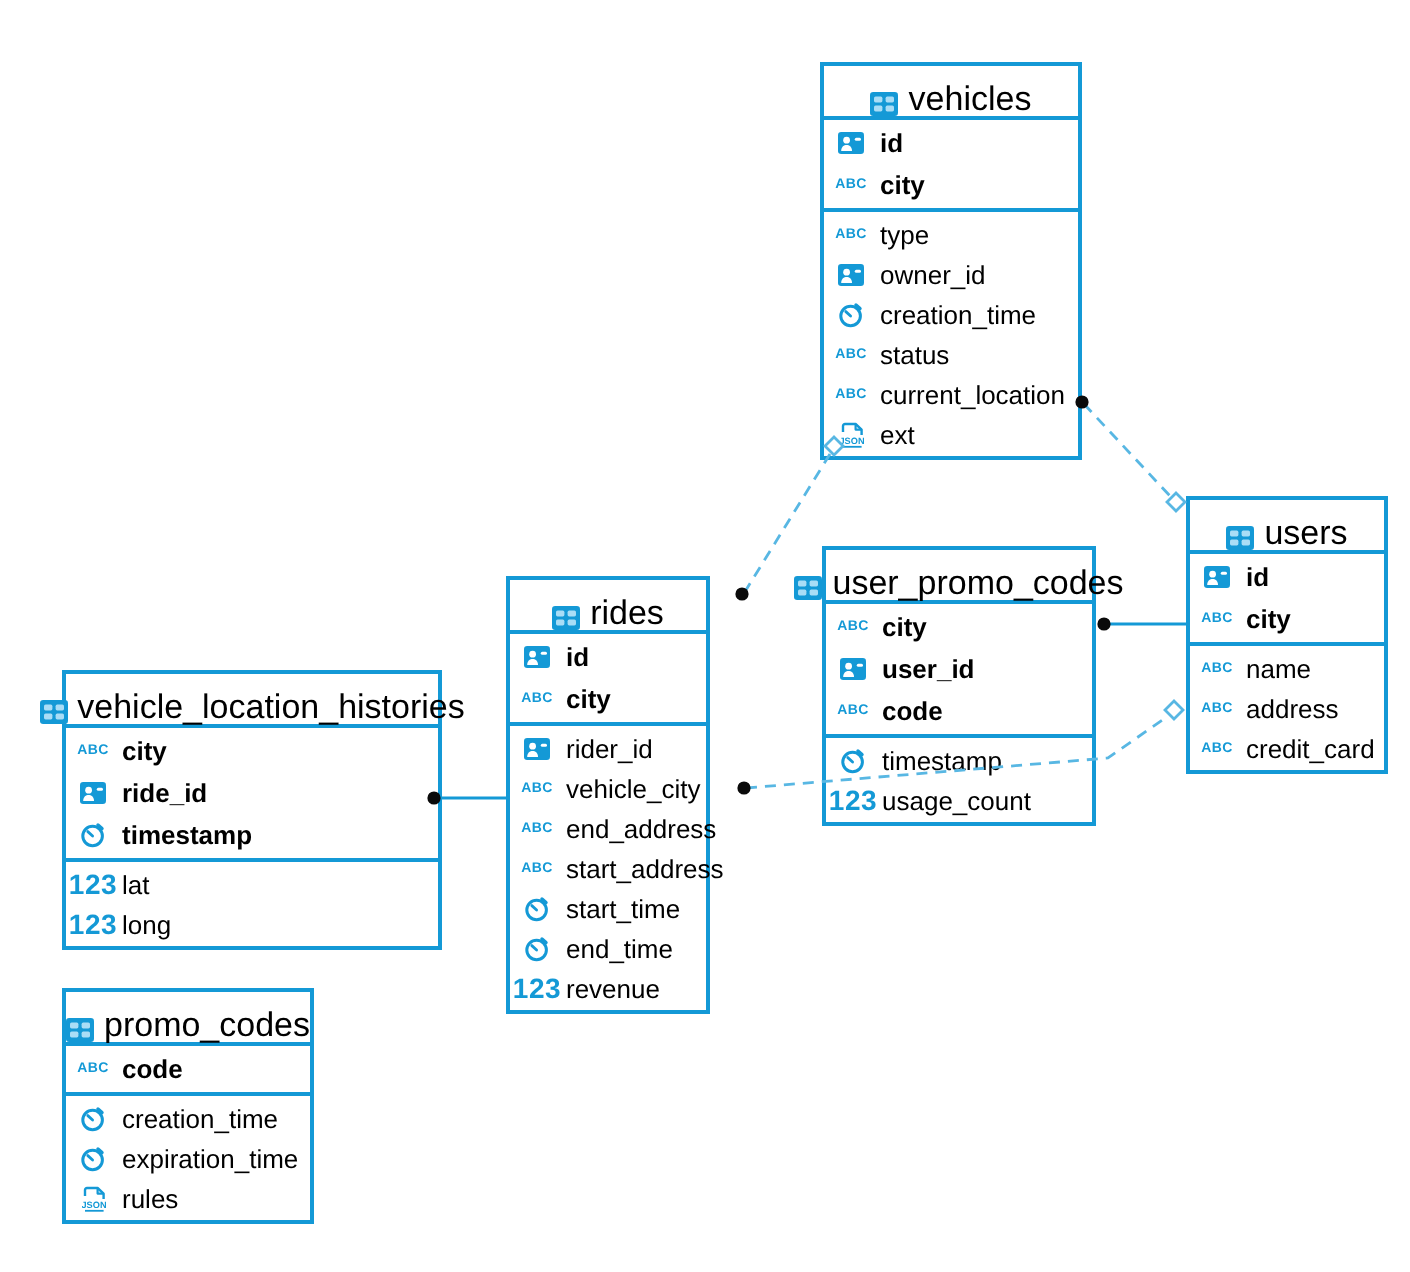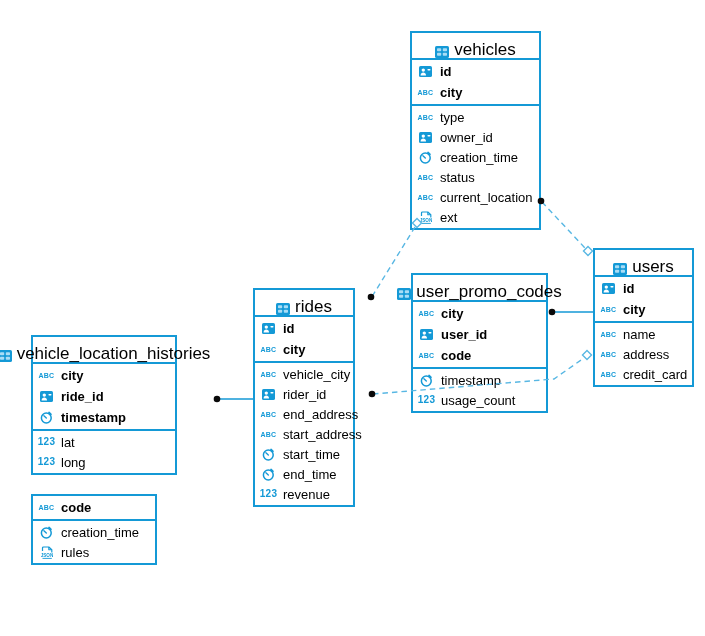--- a/index.html
+++ b/index.html
@@ -16,21 +16,21 @@
     border-bottom:2px solid #1499d6;font-size:17px;padding:0 4px;white-space:nowrap;
   }
   .tbl-icon{display:inline-flex;line-height:0;}
   .sect{padding:1px 0;}
   .sect.pk{border-bottom:2px solid #1499d6;}
   .row{display:flex;align-items:center;gap:6px;padding:0 5px;height:20px;font-size:13px;white-space:nowrap;}
   .sect.pk .row{height:21px;font-weight:700;}
   .icon{width:17px;min-width:17px;display:inline-flex;justify-content:center;align-items:center;line-height:0;}
   .icon-glyph{font-weight:700;color:#1499d6;line-height:1;}
   .icon-glyph.g-text{font-size:7px;letter-spacing:.2px;}
-  .icon-glyph.g-number{font-size:10px;letter-spacing:.3px;}
+  .icon-glyph.g-number{font-size:14px;letter-spacing:.3px;}
   .lbl{line-height:1;}
   svg.wires{position:absolute;left:0;top:0;z-index:3;pointer-events:none;}
   .wire-dashed{stroke:#58b7e3;stroke-width:1.4;fill:none;stroke-dasharray:5.5 4;}
   .wire-solid{stroke:#1499d6;stroke-width:1.5;fill:none;}
   .wire-dot{fill:#0a0a0a;}
   .wire-diamond{fill:#ffffff;stroke:#58b7e3;stroke-width:1.4;}
 </style>
 </head>
 <body>
 
@@ -262,37 +262,37 @@
         <div class="row">
           <span class="icon">
             <span class="icon-glyph g-text">ABC</span>
           </span>
           <span class="lbl">city</span>
         </div>
       </div>
     <div class="sect">
         <div class="row">
           <span class="icon">
+            <svg width="13" height="11" viewBox="0 0 13 11">
+              <rect width="13" height="11" rx="1.6" fill="#1499d6"></rect>
+              <circle cx="4.3" cy="4.1" r="1.7" fill="#fff"></circle>
+              <path d="M1.6 9.5 C1.6 7.3 3 6.5 4.3 6.5 C5.6 6.5 7 7.3 7 9.5 Z" fill="#fff"></path>
+              <rect x="8.4" y="2.9" width="3.1" height="1.5" rx="0.75" fill="#fff"></rect>
+            </svg>
+          </span>
+          <span class="lbl">rider_id</span>
+        </div>
+        <div class="row">
+          <span class="icon">
             <span class="icon-glyph g-text">ABC</span>
           </span>
           <span class="lbl">vehicle_city</span>
         </div>
         <div class="row">
           <span class="icon">
-            <svg width="13" height="11" viewBox="0 0 13 11">
-              <rect width="13" height="11" rx="1.6" fill="#1499d6"></rect>
-              <circle cx="4.3" cy="4.1" r="1.7" fill="#fff"></circle>
-              <path d="M1.6 9.5 C1.6 7.3 3 6.5 4.3 6.5 C5.6 6.5 7 7.3 7 9.5 Z" fill="#fff"></path>
-              <rect x="8.4" y="2.9" width="3.1" height="1.5" rx="0.75" fill="#fff"></rect>
-            </svg>
-          </span>
-          <span class="lbl">rider_id</span>
-        </div>
-        <div class="row">
-          <span class="icon">
             <span class="icon-glyph g-text">ABC</span>
           </span>
           <span class="lbl">end_address</span>
         </div>
         <div class="row">
           <span class="icon">
             <span class="icon-glyph g-text">ABC</span>
           </span>
           <span class="lbl">start_address</span>
         </div>
@@ -318,21 +318,21 @@
         </div>
         <div class="row">
           <span class="icon">
             <span class="icon-glyph g-number">123</span>
           </span>
           <span class="lbl">revenue</span>
         </div>
       </div>
   </div>
 
-  <div class="erd-table" style="left:31px;top:335px;width:146px;">
+  <div class="erd-table" style="left:31px;top:335px;width:190px;">
     <div class="thead">
       <span class="tbl-icon">
           <svg width="14" height="12" viewBox="0 0 14 12">
             <rect width="14" height="12" rx="1.6" fill="#1499d6"></rect>
             <rect x="2" y="2.3" width="4.2" height="2.9" rx="0.8" fill="#a9ddf6"></rect>
             <rect x="7.8" y="2.3" width="4.2" height="2.9" rx="0.8" fill="#a9ddf6"></rect>
             <rect x="2" y="6.8" width="4.2" height="2.9" rx="0.8" fill="#a9ddf6"></rect>
             <rect x="7.8" y="6.8" width="4.2" height="2.9" rx="0.8" fill="#a9ddf6"></rect>
           </svg>
         </span>
@@ -377,38 +377,60 @@
         <div class="row">
           <span class="icon">
             <span class="icon-glyph g-number">123</span>
           </span>
           <span class="lbl">long</span>
         </div>
       </div>
   </div>
 
   <div class="erd-table" style="left:31px;top:494px;width:126px;">
+    <div class="thead">
+      <span class="tbl-icon">
+          <svg width="14" height="12" viewBox="0 0 14 12">
+            <rect width="14" height="12" rx="1.6" fill="#1499d6"></rect>
+            <rect x="2" y="2.3" width="4.2" height="2.9" rx="0.8" fill="#a9ddf6"></rect>
+            <rect x="7.8" y="2.3" width="4.2" height="2.9" rx="0.8" fill="#a9ddf6"></rect>
+            <rect x="2" y="6.8" width="4.2" height="2.9" rx="0.8" fill="#a9ddf6"></rect>
+            <rect x="7.8" y="6.8" width="4.2" height="2.9" rx="0.8" fill="#a9ddf6"></rect>
+          </svg>
+        </span>
+      <span class="lbl">promo_codes</span>
+    </div>
     <div class="sect pk">
         <div class="row">
           <span class="icon">
             <span class="icon-glyph g-text">ABC</span>
           </span>
           <span class="lbl">code</span>
         </div>
       </div>
     <div class="sect">
         <div class="row">
           <span class="icon">
             <svg width="13" height="13" viewBox="0 0 13 13">
               <circle cx="6.3" cy="7" r="4.9" fill="none" stroke="#1499d6" stroke-width="1.5"></circle>
               <path d="M6.3 7 L3.9 4.8" stroke="#1499d6" stroke-width="1.4" stroke-linecap="round"></path>
               <path d="M9 1.5 L11 3.3" stroke="#1499d6" stroke-width="1.7" stroke-linecap="round"></path>
             </svg>
           </span>
           <span class="lbl">creation_time</span>
+        </div>
+        <div class="row">
+          <span class="icon">
+            <svg width="13" height="13" viewBox="0 0 13 13">
+              <circle cx="6.3" cy="7" r="4.9" fill="none" stroke="#1499d6" stroke-width="1.5"></circle>
+              <path d="M6.3 7 L3.9 4.8" stroke="#1499d6" stroke-width="1.4" stroke-linecap="round"></path>
+              <path d="M9 1.5 L11 3.3" stroke="#1499d6" stroke-width="1.7" stroke-linecap="round"></path>
+            </svg>
+          </span>
+          <span class="lbl">expiration_time</span>
         </div>
         <div class="row">
           <span class="icon">
             <svg width="12" height="13" viewBox="0 0 12 13">
               <path d="M1.5 5 V2 A1 1 0 0 1 2.5 1 H7.8 L10.8 3.8 V6.5" fill="none" stroke="#1499d6" stroke-width="1.2" stroke-linejoin="round"></path>
               <path d="M7.8 1 V3.8 H10.8" fill="none" stroke="#1499d6" stroke-width="1.1" stroke-linejoin="round"></path>
               <text x="6" y="11" text-anchor="middle" font-size="4.6" font-weight="bold" fill="#1499d6" font-family="Liberation Sans, sans-serif">JSON</text>
               <path d="M1.5 12.4 H10.8" stroke="#1499d6" stroke-width="0.9"></path>
             </svg>
           </span>

